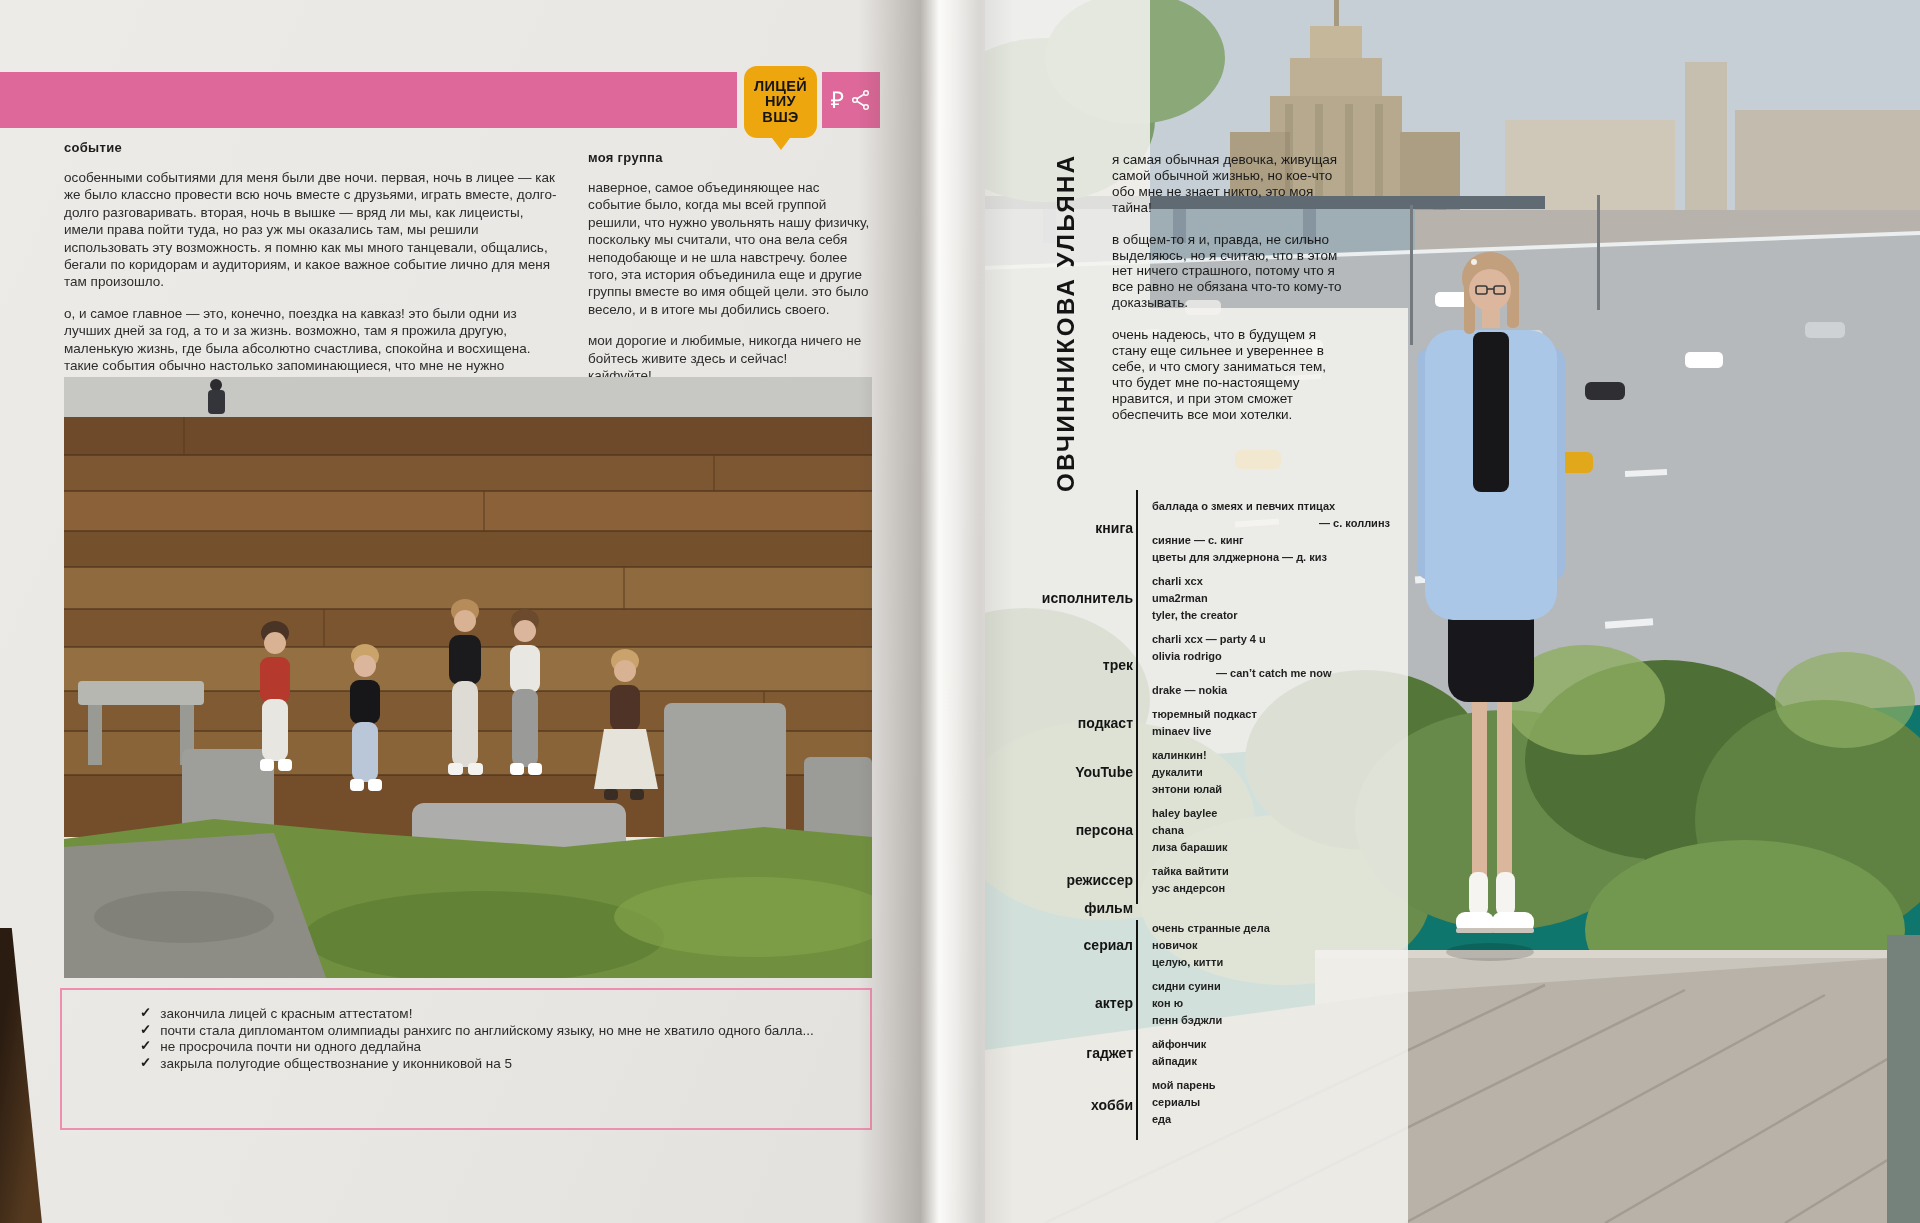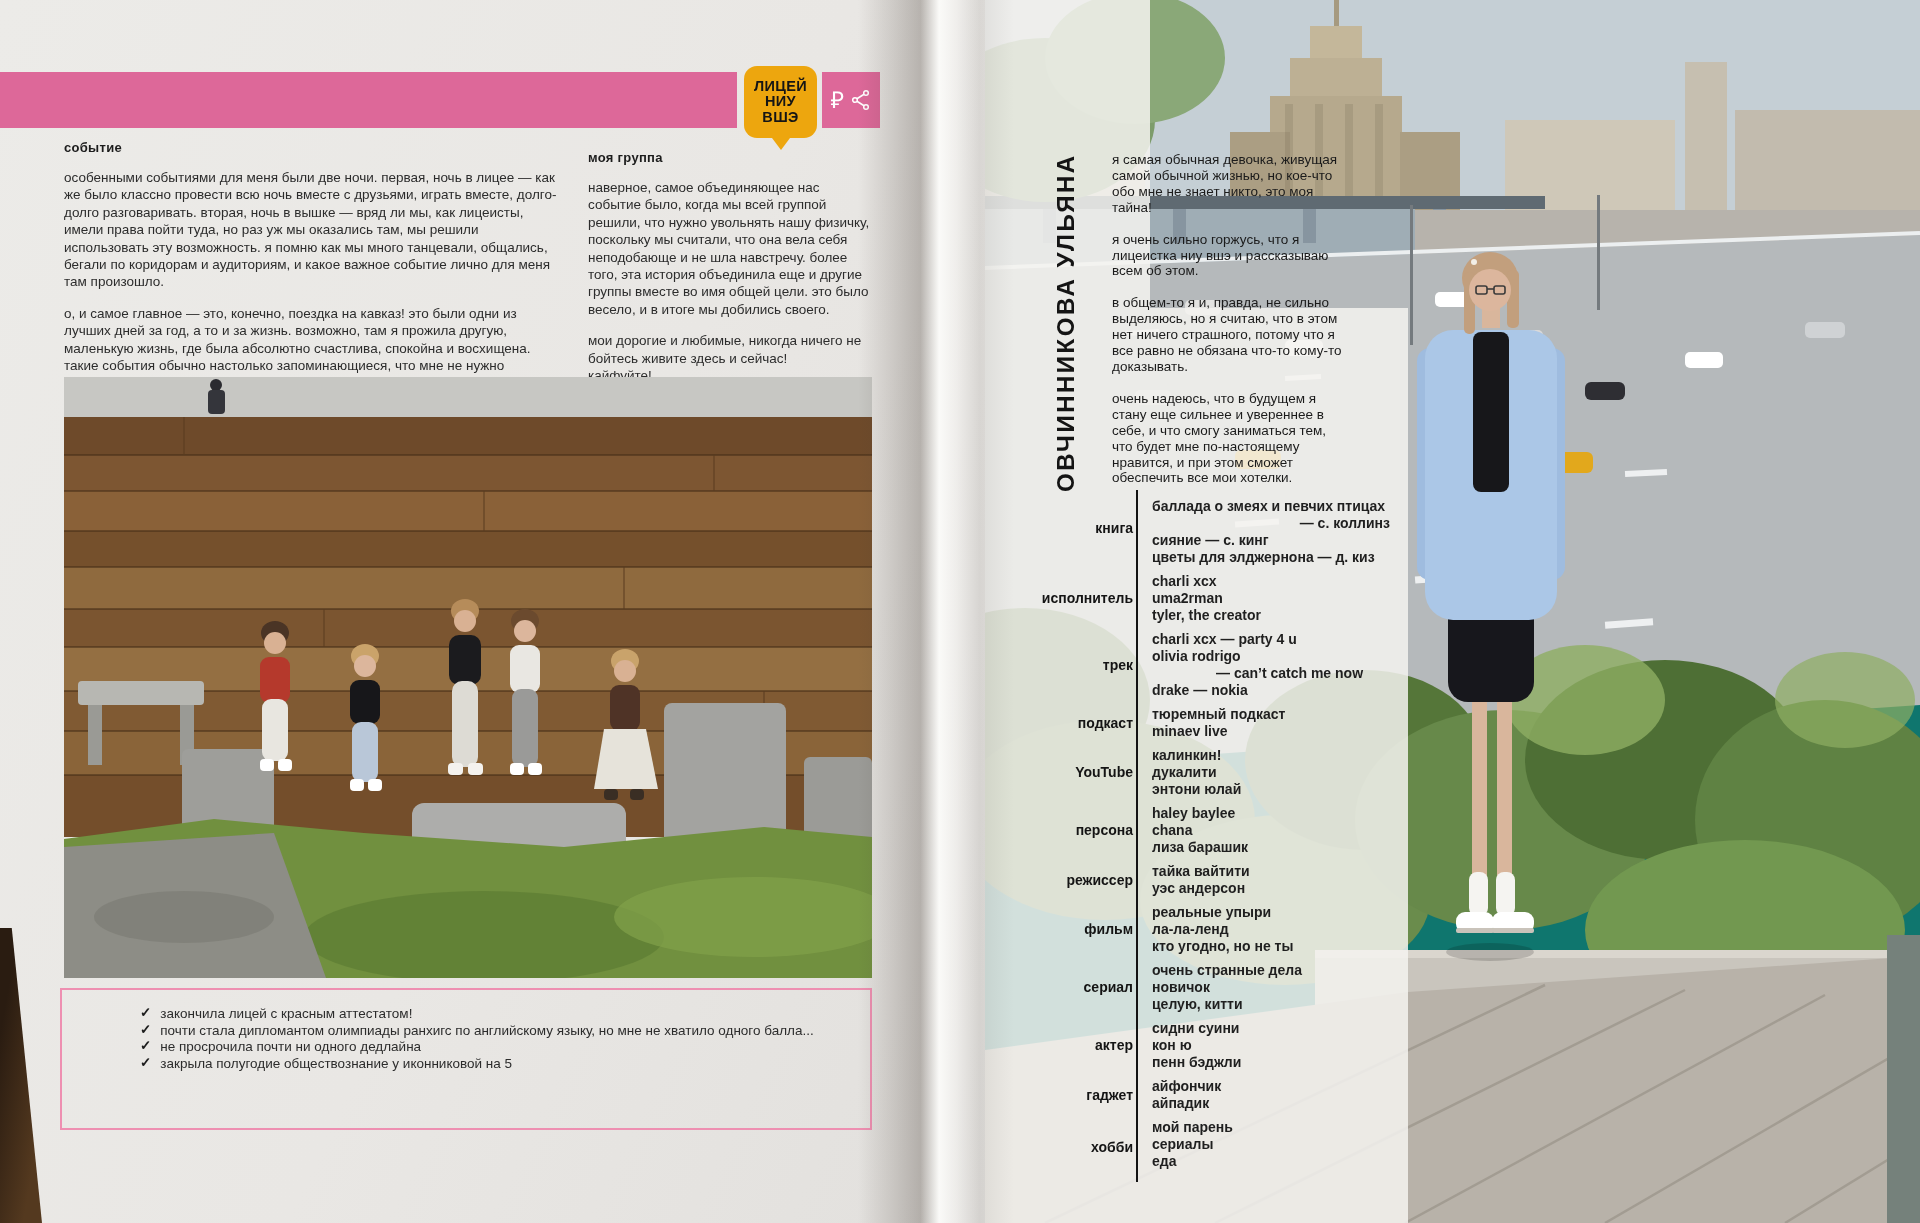--- a/index.html
+++ b/index.html
@@ -52,21 +52,21 @@
   .rparas{position:absolute;left:1112px;top:152px;width:238px;z-index:4;}
   .rpara{font-size:13.5px;line-height:15.9px;font-weight:400;color:#1b1b1b;margin:0 0 16px 0;}
 
   .profile{position:absolute;left:985px;top:490px;width:420px;z-index:4;}
   .prow{display:flex;}
   .plbl{width:148px;text-align:right;padding-right:3px;font-size:14px;font-weight:700;
         color:#141414;align-self:center;transform:translateY(-4px);}
   .pvals{border-left:2.5px solid #131313;padding:0 0 7px 14px;width:238px;}
   .prow:first-child .pvals{padding-top:8px;}
   .prow:last-child .pvals{padding-bottom:12px;}
-  .pl{font-size:14px;line-height:17px;font-weight:700;color:#1f1f1f;}
+  .pl{font-size:11px;line-height:17px;font-weight:700;color:#1f1f1f;}
   .pl.r{text-align:right;}
   .pl.m{padding-left:64px;}
 </style>
 </head>
 <body>
 
 <div class="stage">
 
   <div class="left-page">
 
@@ -338,21 +338,20 @@
       </g>
       <circle cx="489" cy="262" r="3" fill="#f2efe8"></circle>
     </g>
     <polygon points="0,0 165,0 165,308 423,308 423,1223 0,1223" fill="#f4f3f0" opacity="0.85"></polygon>
   </svg>
 
   <div class="vname">ОВЧИННИКОВА УЛЬЯНА</div>
 
   <div class="rparas">
     <p class="rpara">я самая обычная девочка, живущая самой обычной жизнью, но кое-что обо мне не знает никто, это моя тайна!</p>
-    <p class="rpara">я очень сильно горжусь, что я лицеистка ниу вшэ и рассказываю всем об этом.</p>
     <p class="rpara">в общем-то я и, правда, не сильно выделяюсь, но я считаю, что в этом нет ничего страшного, потому что я все равно не обязана что-то кому-то доказывать.</p>
     <p class="rpara">очень надеюсь, что в будущем я стану еще сильнее и увереннее в себе, и что смогу заниматься тем, что будет мне по-настоящему нравится, и при этом сможет обеспечить все мои хотелки.</p>
   </div>
 
   <div class="profile">
     <div class="prow">
       <div class="plbl">книга</div>
       <div class="pvals">
         <div class="pl">баллада о змеях и певчих птицах</div>
         <div class="pl r">— с. коллинз</div>
@@ -402,25 +401,20 @@
     </div>
     <div class="prow">
       <div class="plbl">режиссер</div>
       <div class="pvals">
         <div class="pl">тайка вайтити</div>
         <div class="pl">уэс андерсон</div>
       </div>
     </div>
     <div class="prow">
       <div class="plbl">фильм</div>
-      <div class="pvals">
-        <div class="pl">реальные упыри</div>
-        <div class="pl">ла-ла-ленд</div>
-        <div class="pl">кто угодно, но не ты</div>
-      </div>
     </div>
     <div class="prow">
       <div class="plbl">сериал</div>
       <div class="pvals">
         <div class="pl">очень странные дела</div>
         <div class="pl">новичок</div>
         <div class="pl">целую, китти</div>
       </div>
     </div>
     <div class="prow">

